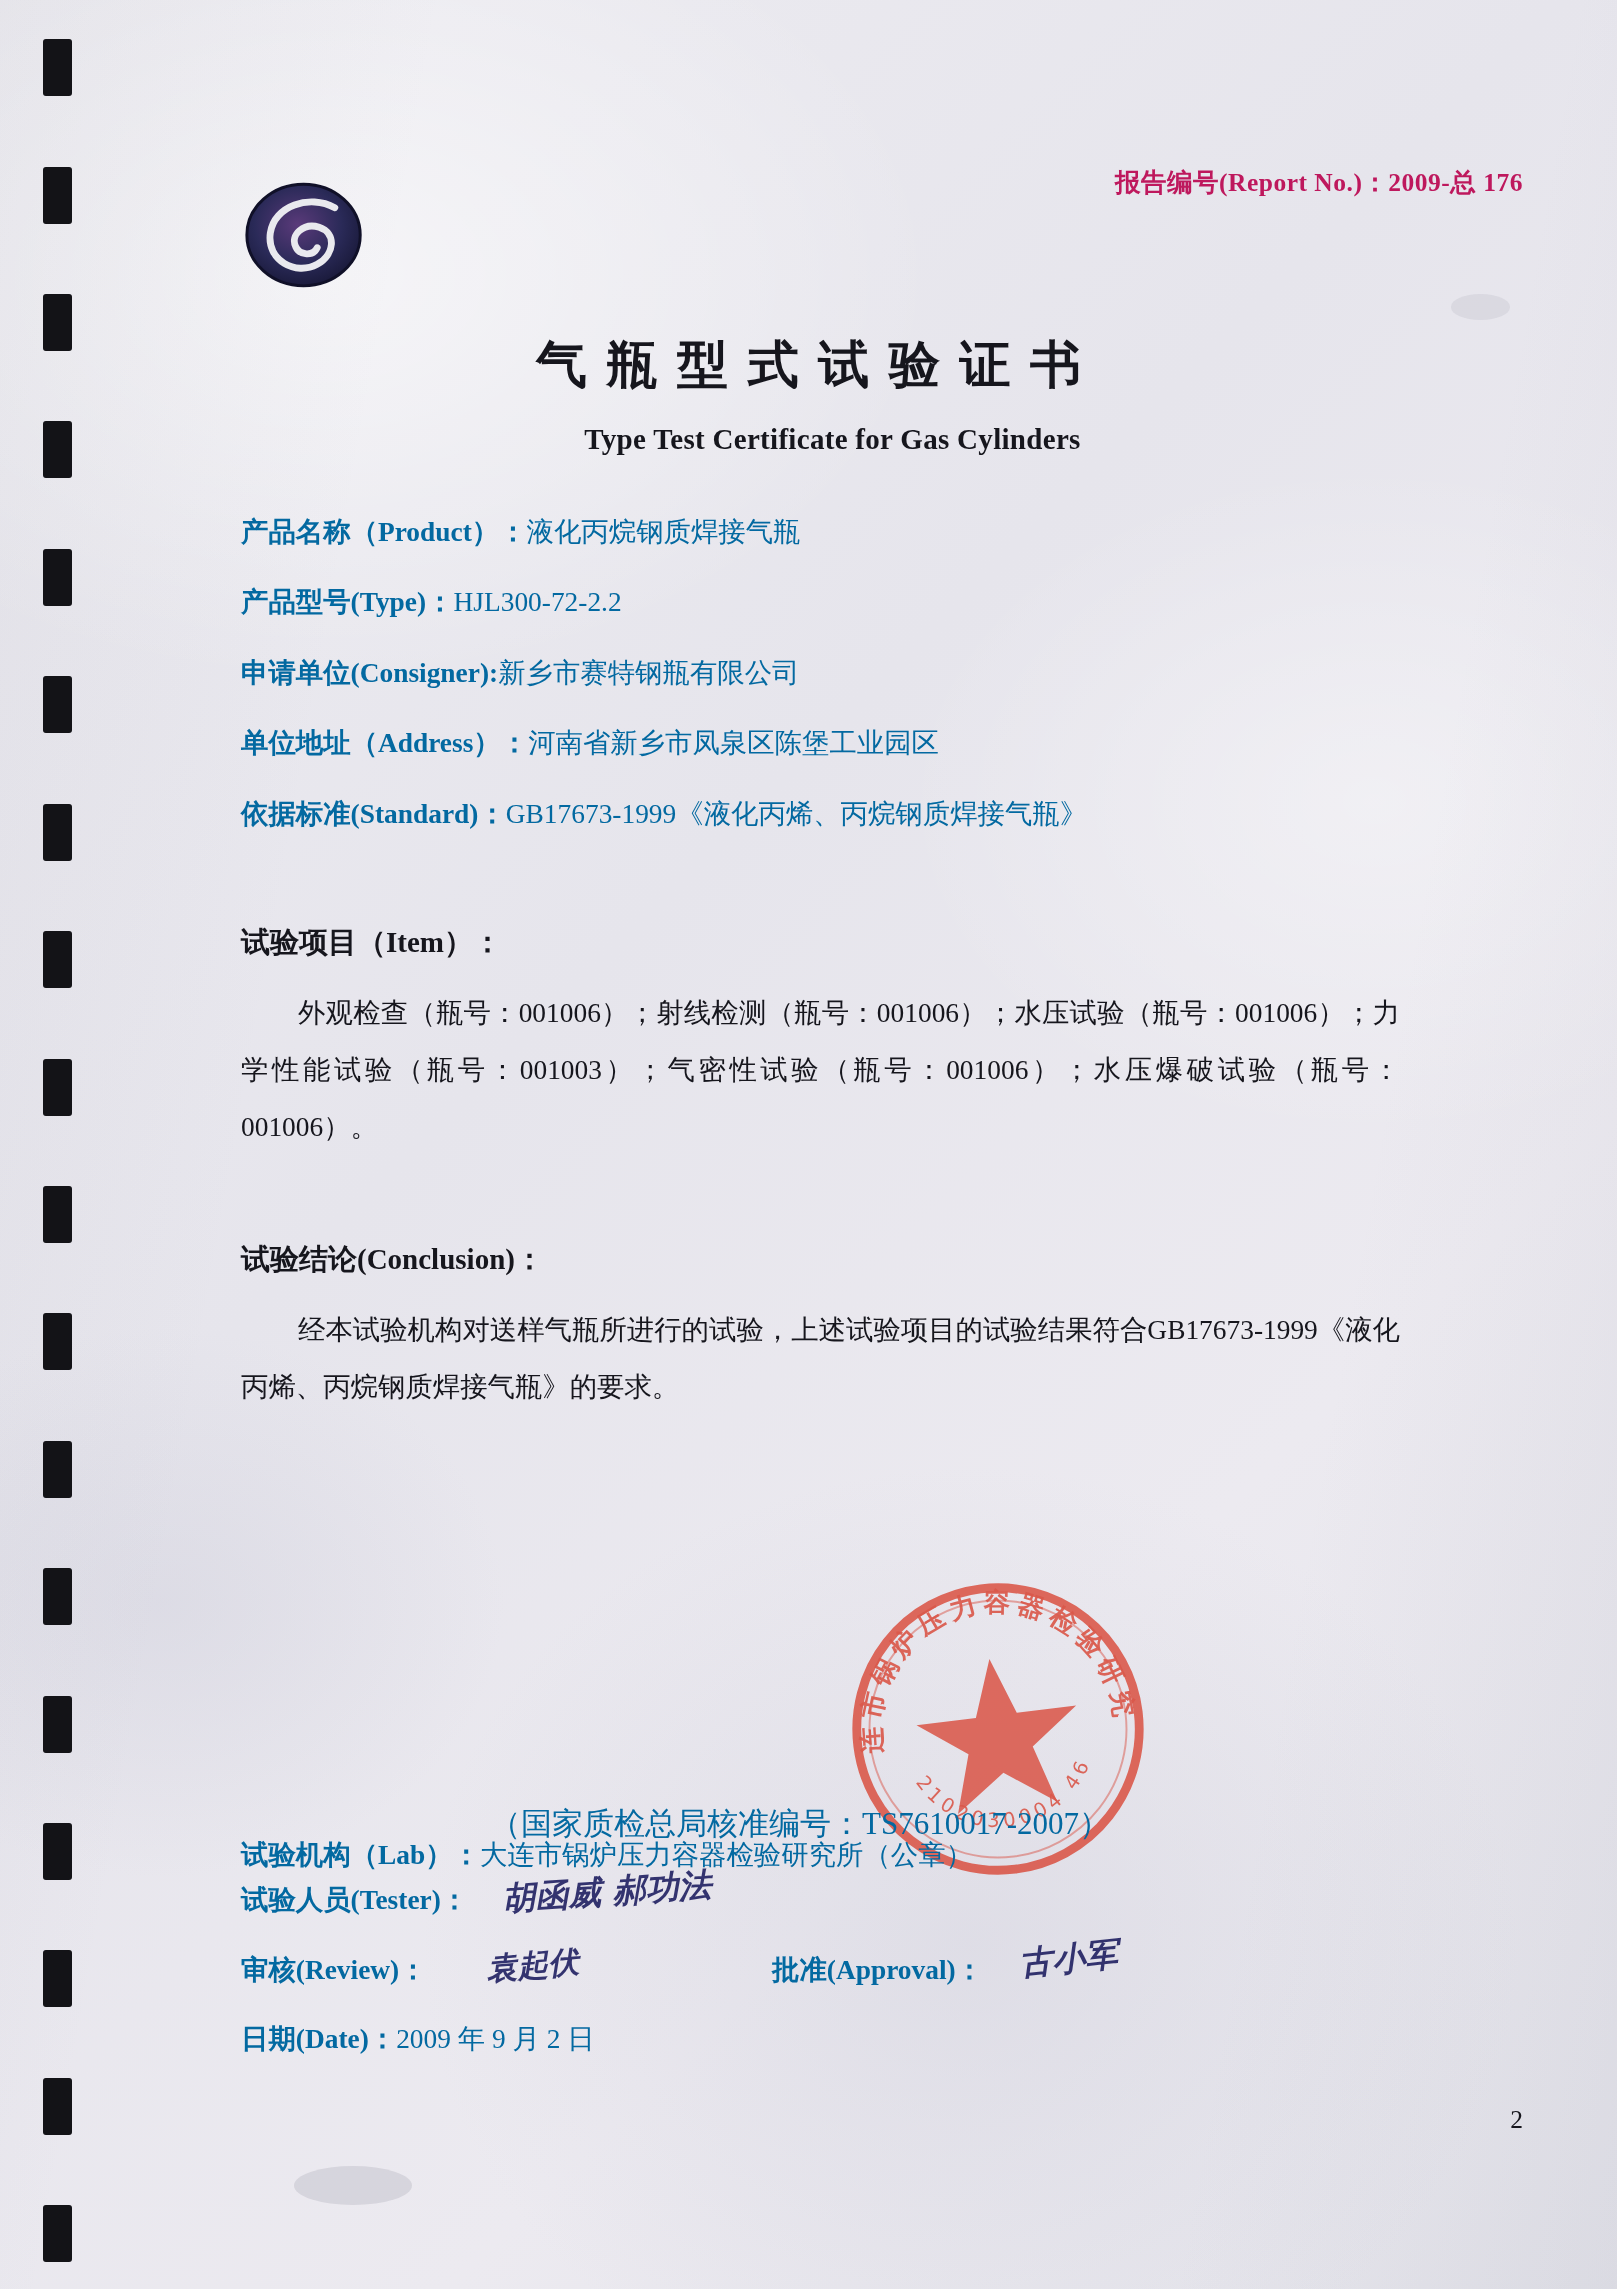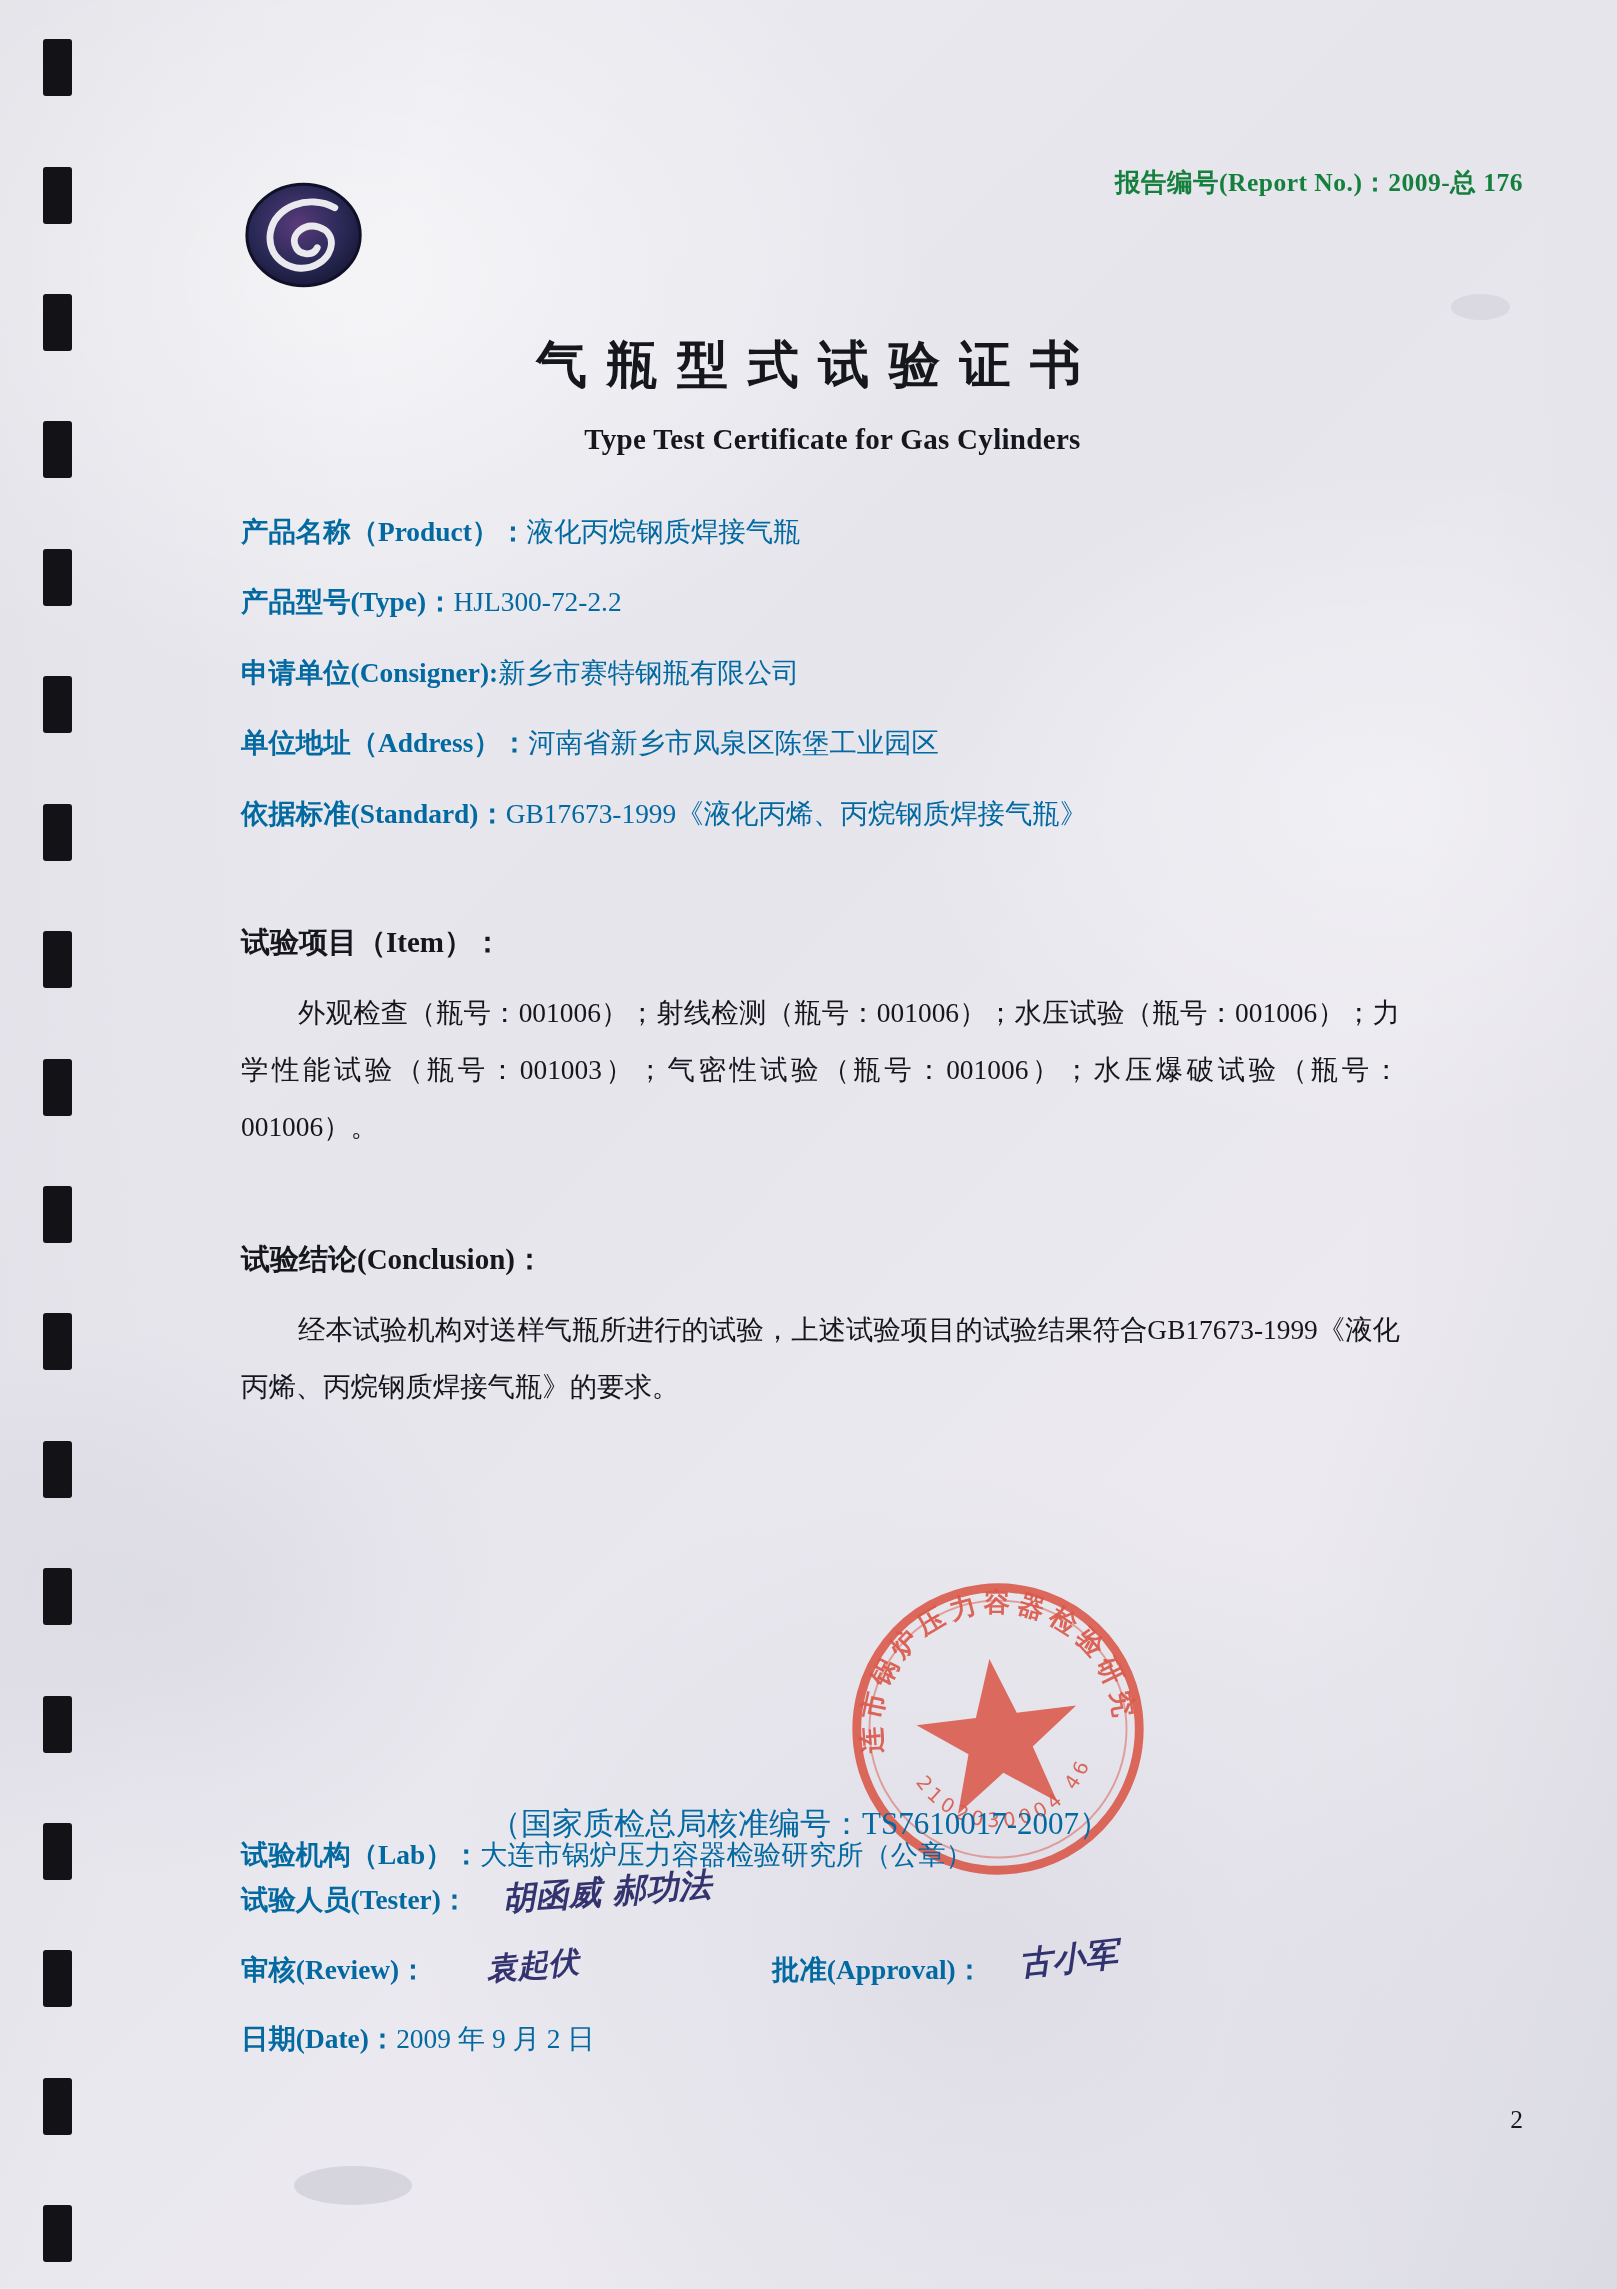--- a/index.html
+++ b/index.html
@@ -54,21 +54,21 @@
     left: 0; top: 0;
     width: 1617px;
     height: 2290px;
   }
   .report-no {
     position: absolute;
     right: 94px;
     top: 165px;
     font-size: 25.5px;
     font-weight: bold;
-    color: #15803d;
+    color: #be185d;
     letter-spacing: 0.5px;
     white-space: nowrap;
   }
   .logo {
     position: absolute;
     left: 241px;
     top: 178px;
     width: 129px;
     height: 116px;
   }

